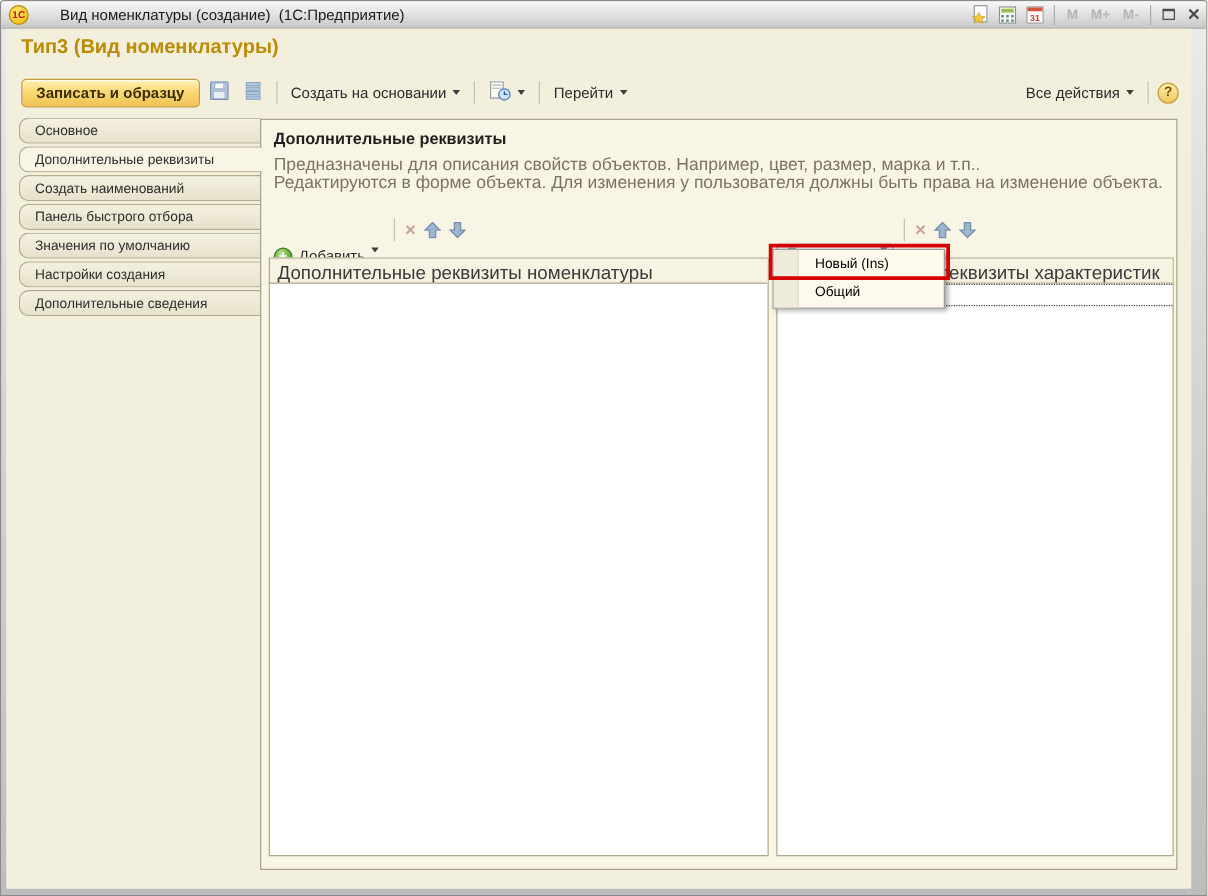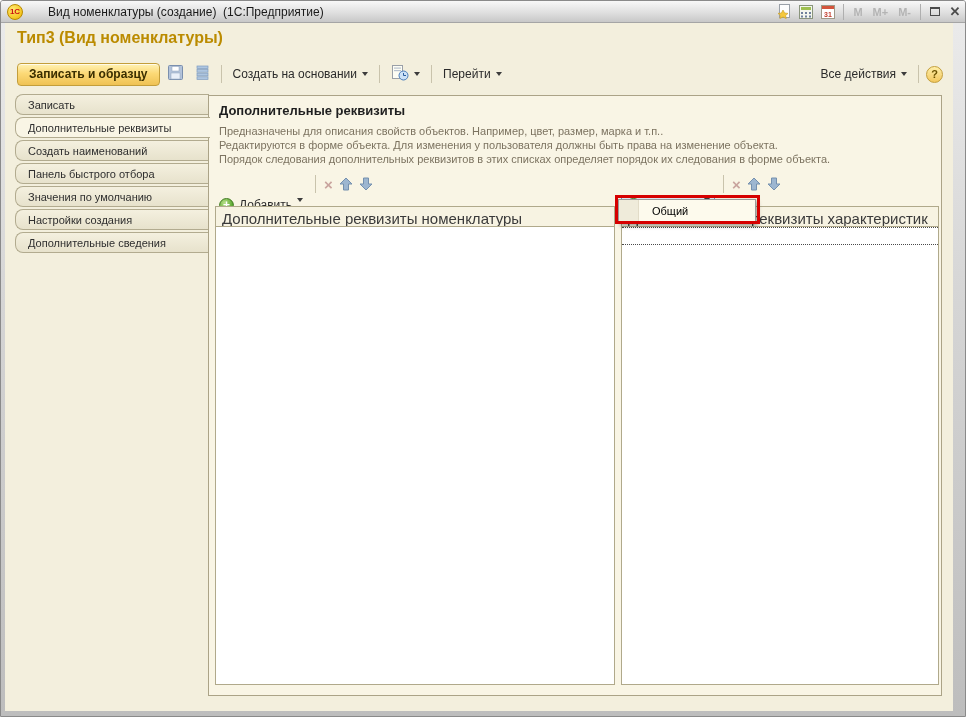--- a/index.html
+++ b/index.html
@@ -59,21 +59,21 @@
     padding-left:12px; font-size:11px; color:#2E2E2E;
     border:1px solid #B2AB8F; border-right:none; border-radius:8px 0 0 8px;
     background:linear-gradient(180deg,#F4F0DF,#E7E2CC); width:194px; }
   .tab.active { width:195px; background:#F9F5E5; z-index:5; }
 
   
   .panel { position:absolute; left:203px; top:72px; width:734px; height:601px;
     border:1px solid #ABA387; background:#F9F5E5; }
   .panel-h { position:absolute; left:10px; top:7px; font-size:13px;
     font-weight:bold; color:#1F1F1F; }
-  .desc { position:absolute; left:10px; top:28px; font-size:11px;
+  .desc { position:absolute; left:10px; top:28px; font-size:14px;
     line-height:14px; color:#7C7360; }
 
   .list-toolbar { position:absolute; top:76px; height:24px; display:flex;
     align-items:center; gap:6px; font-size:12px; color:#2B2B2B; }
   .lt-left { left:6px; } .lt-right { left:412px; }
   .plus-ico { width:15px; height:15px; border-radius:50%;
     background:radial-gradient(circle at 35% 30%,#B8E088,#5CA832 65%,#3F8A1E);
     border:1px solid #3E7A1E; position:relative; }
   .plus-ico::before { content:"+"; position:absolute; left:0; top:-1px; width:100%;
     text-align:center; color:#fff; font-weight:bold; font-size:12px; line-height:15px; }
@@ -206,35 +206,34 @@
       <span class="spacer"></span>
       <span class="menubtn">
         <span>Все действия</span>
         <span class="caret"></span>
       </span>
       <span class="cmd-sep"></span>
       <span class="help-btn">?</span>
     </div>
 
     <div class="tabs">
-      <div class="tab">Записать</div>
+      <div class="tab">Основное</div>
       <div class="tab active">Дополнительные реквизиты</div>
       <div class="tab">Создать наименований</div>
       <div class="tab">Панель быстрого отбора</div>
       <div class="tab">Значения по умолчанию</div>
       <div class="tab">Настройки создания</div>
       <div class="tab">Дополнительные сведения</div>
     </div>
 
     <div class="panel">
       <div class="panel-h">Дополнительные реквизиты</div>
       <div class="desc">
         <div>Предназначены для описания свойств объектов. Например, цвет, размер, марка и т.п..</div>
         <div>Редактируются в форме объекта. Для изменения у пользователя должны быть права на изменение объекта.</div>
-        <div>Порядок следования дополнительных реквизитов в этих списках определяет порядок их следования в форме объекта.</div>
       </div>
 
       <div class="list-toolbar lt-left">
         <span class="add-btn">
           <span class="plus-ico"></span>
           <span>Добавить</span>
           <span class="caret"></span>
         </span>
         <span class="cmd-sep"></span>
         <span class="del-ico">×</span>
@@ -277,18 +276,19 @@
 
       <div class="listbox lb-right">
         <div class="lb-header">Дополнительные реквизиты характеристик</div>
         <div class="focus-row"></div>
         <div></div>
       </div>
     </div>
 
     <div class="menu">
       <div class="menu-gutter"></div>
+      <div class="menu-item">Новый (Ins)</div>
       <div class="menu-item">Общий</div>
     </div>
     <div class="annotation"></div>
 
   </div>
 </div>
 
 </body></html>

